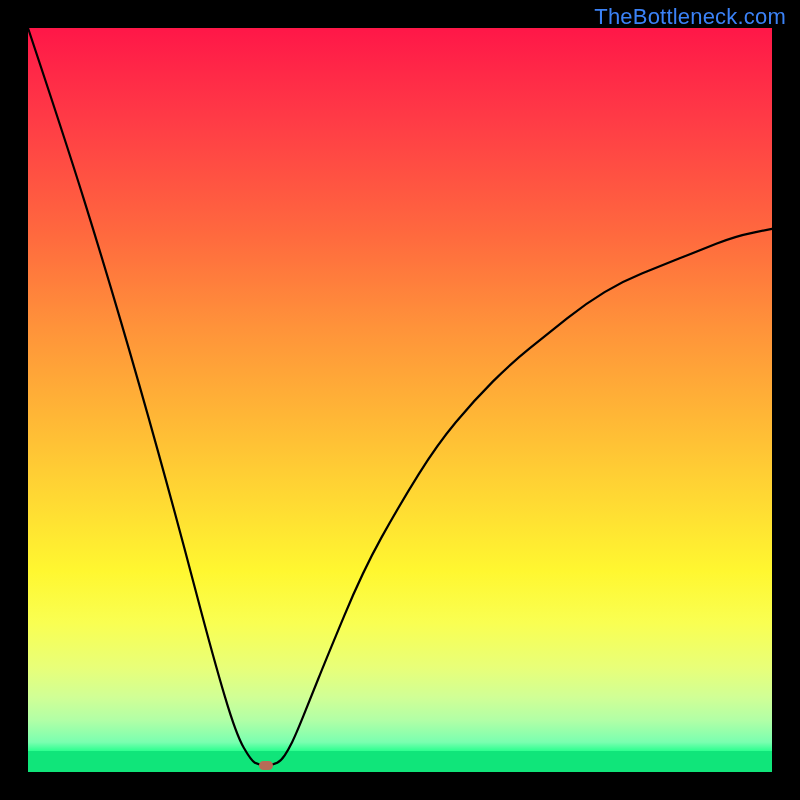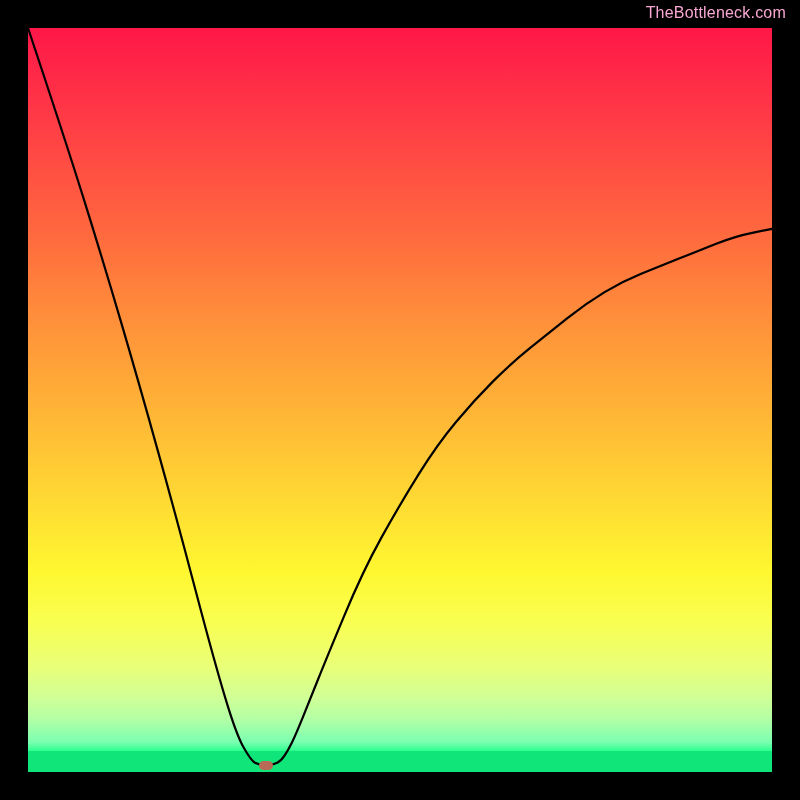--- a/index.html
+++ b/index.html
@@ -42,22 +42,22 @@
         #7affb0 96%,
         #2bff8f 97.2%,
         #10e57a 97.2%,
         #10e57a 100%
       );
   }
   .credit {
     position: absolute;
     top: 4px;
     right: 14px;
-    color: #f9a8d4;
-    font-size: 16px;
+    color: #3b82f6;
+    font-size: 22px;
     letter-spacing: 0.2px;
     font-weight: 400;
   }
   svg.curve {
     position: absolute;
     left: 0;
     top: 0;
     width: 744px;
     height: 744px;
     overflow: visible;

